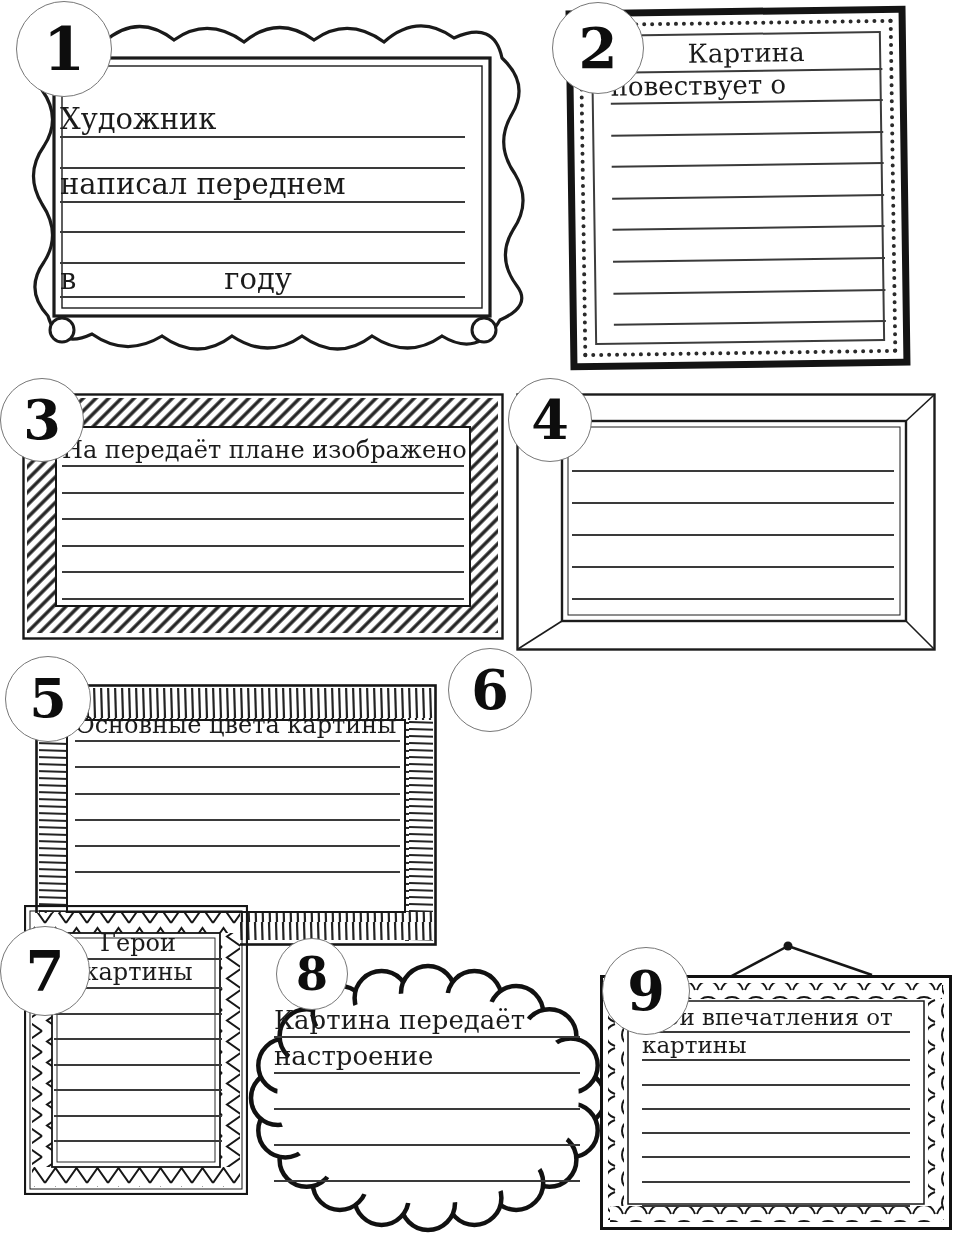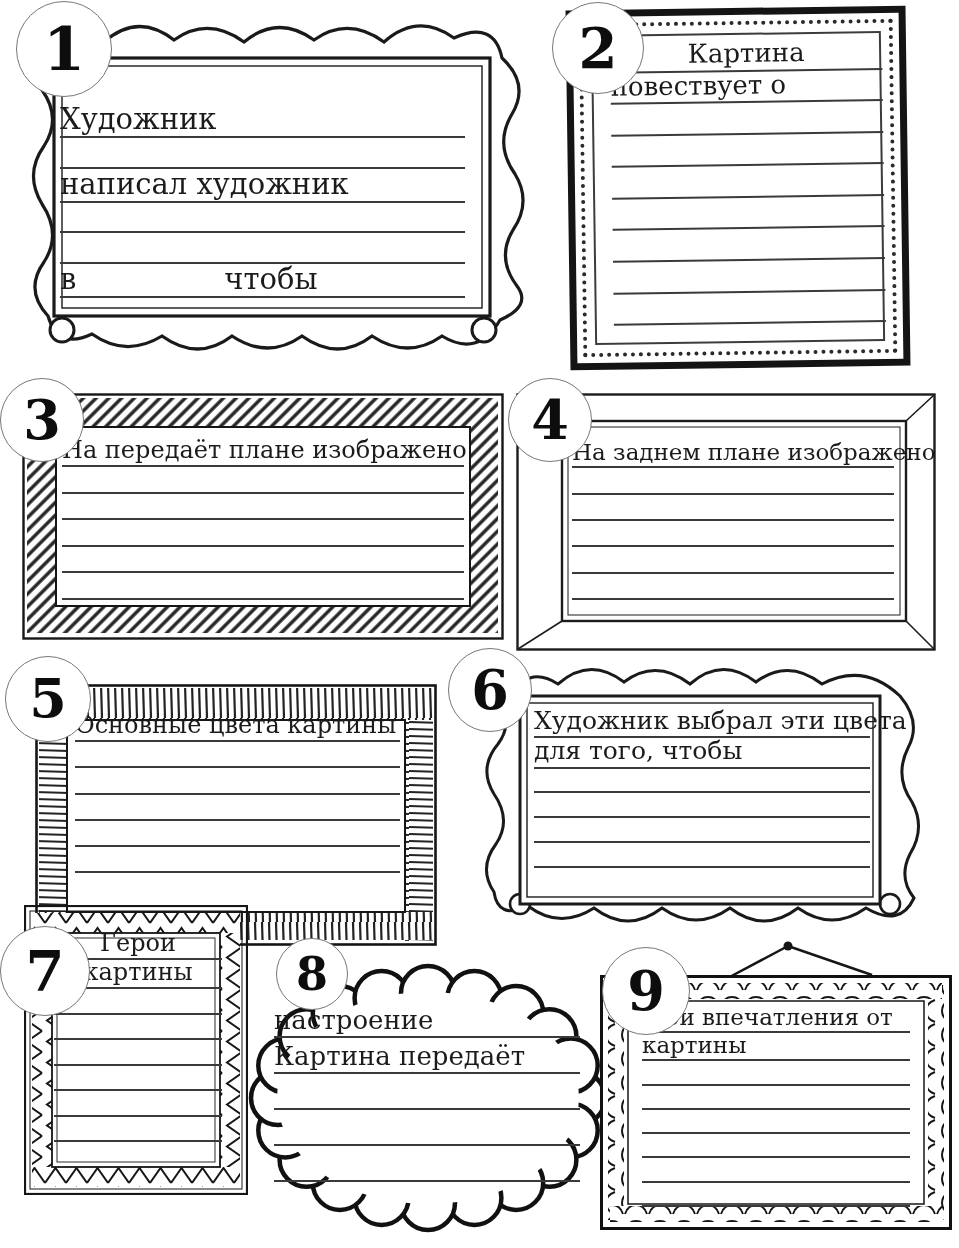--- a/index.html
+++ b/index.html
@@ -42,27 +42,27 @@
       <circle cx="476" cy="324" r="12" fill="#fff" stroke="#1a1a1a" stroke-width="3"></circle>
       <rect x="46" y="52" width="436" height="258" fill="#ffffff" stroke="#1a1a1a" stroke-width="3.2"></rect>
       <rect x="54" y="60" width="420" height="242" fill="none" stroke="#1a1a1a" stroke-width="1.4"></rect>
     </svg>
     <div class="lines" style="left:52px;top:98px;width:405px;height:194px">
         <div class="wline">
           <span class="prompt">Художник</span>
         </div>
         <div class="wline"></div>
         <div class="wline">
-          <span class="prompt">написал художник</span>
+          <span class="prompt">написал переднем</span>
         </div>
         <div class="wline"></div>
         <div class="wline"></div>
         <div class="wline">
           <span class="prompt">в</span>
-          <span class="prompt tail">чтобы</span>
+          <span class="prompt tail">году</span>
         </div>
       </div>
   </div>
 
   <div class="frame f2" style="left:568px;top:8px;width:340px;height:360px">
     <div class="deco d1"></div>
     <div class="deco d2"></div>
     <div class="deco d3"></div>
     <div class="lines" style="left:44px;top:32px;width:272px;height:284px">
         <div class="wline center">
@@ -109,23 +109,20 @@
     <svg class="deco-svg" viewBox="0 0 420 258">
       <rect x="1.5" y="1.5" width="417" height="255" fill="#ffffff" stroke="#1c1c1c" stroke-width="2.4"></rect>
       <rect x="46" y="28" width="344" height="200" fill="#ffffff" stroke="#1c1c1c" stroke-width="2.4"></rect>
       <rect x="52" y="34" width="332" height="188" fill="none" stroke="#1c1c1c" stroke-width="1"></rect>
       <line x1="2" y1="2" x2="46" y2="28" stroke="#1c1c1c" stroke-width="1.6"></line>
       <line x1="418" y1="2" x2="390" y2="28" stroke="#1c1c1c" stroke-width="1.6"></line>
       <line x1="418" y1="256" x2="390" y2="228" stroke="#1c1c1c" stroke-width="1.6"></line>
       <line x1="2" y1="256" x2="46" y2="228" stroke="#1c1c1c" stroke-width="1.6"></line>
     </svg>
     <div class="lines" style="left:56px;top:47px;width:322px;height:160px">
-        <div class="wline">
-          <span class="prompt">На заднем плане изображено</span>
-        </div>
         <div class="wline"></div>
         <div class="wline"></div>
         <div class="wline"></div>
         <div class="wline"></div>
         <div class="wline"></div>
       </div>
   </div>
 
   <div class="frame f5" style="left:35px;top:663px;width:402px;height:304px">
     <svg class="deco-svg" viewBox="0 0 402 262">
@@ -151,44 +148,20 @@
           <span class="prompt">Основные цвета картины</span>
         </div>
         <div class="wline"></div>
         <div class="wline"></div>
         <div class="wline"></div>
         <div class="wline"></div>
         <div class="wline"></div>
       </div>
   </div>
 
-  <div class="frame f6" style="left:470px;top:652px;width:470px;height:290px">
-    <svg class="deco-svg" viewBox="0 0 470 290">
-      <path d="M40,48 Q56,12 88,32 Q120,4 154,30 Q186,6 220,32 Q252,4 286,30 Q318,6 352,32 Q394,10 430,44
-               Q452,70 438,96 Q424,124 442,150 Q456,176 440,202 Q428,226 444,246
-               Q430,276 396,256 Q362,280 328,256 Q294,282 260,256 Q226,280 192,256 Q158,282 124,256 Q90,278 58,254 Q28,268 24,240
-               Q8,216 26,192 Q42,168 24,142 Q8,116 28,92 Q44,70 26,56 Q18,44 40,48 Z" fill="#ffffff" stroke="#1a1a1a" stroke-width="3"></path>
-      <circle cx="50" cy="252" r="10" fill="#fff" stroke="#1a1a1a" stroke-width="2.6"></circle>
-      <circle cx="420" cy="252" r="10" fill="#fff" stroke="#1a1a1a" stroke-width="2.6"></circle>
-      <rect x="50" y="44" width="360" height="208" fill="#ffffff" stroke="#1a1a1a" stroke-width="3"></rect>
-      <rect x="57" y="51" width="346" height="194" fill="none" stroke="#1a1a1a" stroke-width="1.4"></rect>
-    </svg>
-    <div class="lines" style="left:64px;top:56px;width:336px;height:160px">
-        <div class="wline">
-          <span class="prompt">Художник выбрал эти цвета</span>
-        </div>
-        <div class="wline">
-          <span class="prompt">для того, чтобы</span>
-        </div>
-        <div class="wline"></div>
-        <div class="wline"></div>
-        <div class="wline"></div>
-        <div class="wline"></div>
-      </div>
-  </div>
 
   <div class="frame f7" style="left:24px;top:905px;width:224px;height:290px">
     <svg class="deco-svg" viewBox="0 0 224 290">
       <defs>
         <pattern id="p7h" width="21" height="20" patternUnits="userSpaceOnUse">
           <rect width="21" height="20" fill="#ffffff"></rect>
           <path d="M0,18 L10.5,3 L21,18" fill="none" stroke="#161616" stroke-width="2"></path>
         </pattern>
         <pattern id="p7v" width="20" height="21" patternUnits="userSpaceOnUse">
           <rect width="20" height="21" fill="#ffffff"></rect>
@@ -241,24 +214,24 @@
         <circle cx="180" cy="31" r="27"></circle>
           <circle cx="226.4" cy="36.1" r="27"></circle>
           <circle cx="268.2" cy="51.1" r="27"></circle>
         <circle cx="301.4" cy="74.3" r="27"></circle>
           <circle cx="322.7" cy="103.6" r="27"></circle>
       </g>
       <ellipse cx="180" cy="136" rx="151" ry="106" fill="#ffffff"></ellipse>
     </svg>
     <div class="lines" style="left:26px;top:40px;width:306px;height:180px">
         <div class="wline">
+          <span class="prompt">Картина передаёт</span>
+        </div>
+        <div class="wline">
           <span class="prompt">настроение</span>
-        </div>
-        <div class="wline">
-          <span class="prompt">Картина передаёт</span>
         </div>
         <div class="wline"></div>
         <div class="wline"></div>
         <div class="wline"></div>
       </div>
   </div>
 
   <svg class="deco" style="left:700px;top:938px;width:180px;height:48px" viewBox="0 0 180 48">
     <line x1="88" y1="8" x2="24" y2="42" stroke="#161616" stroke-width="2.5"></line>
     <line x1="88" y1="8" x2="172" y2="37" stroke="#161616" stroke-width="2.5"></line>

